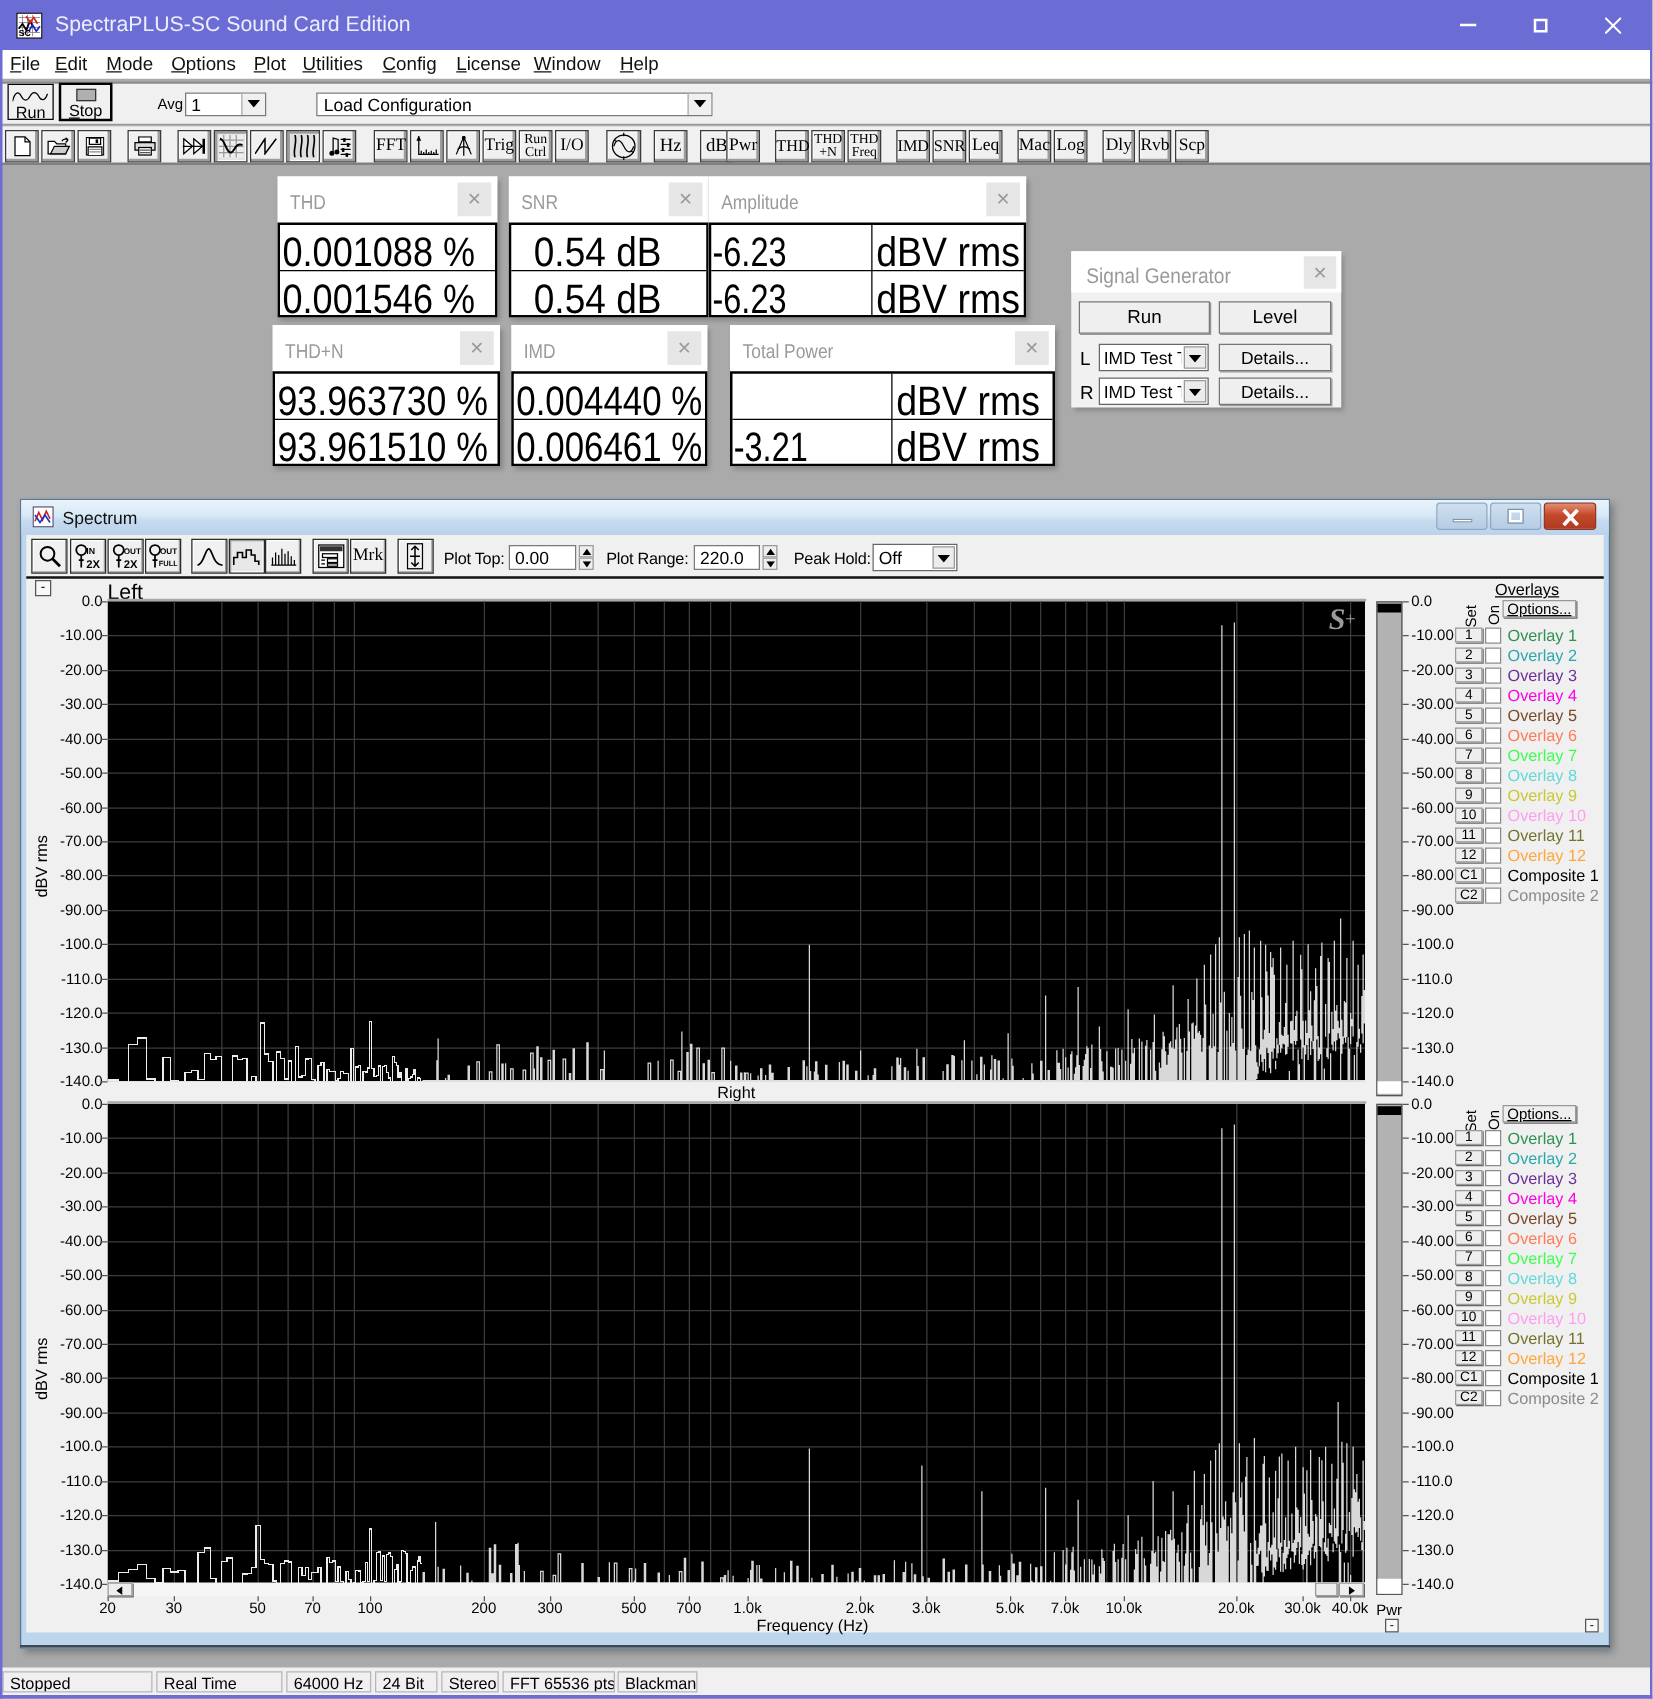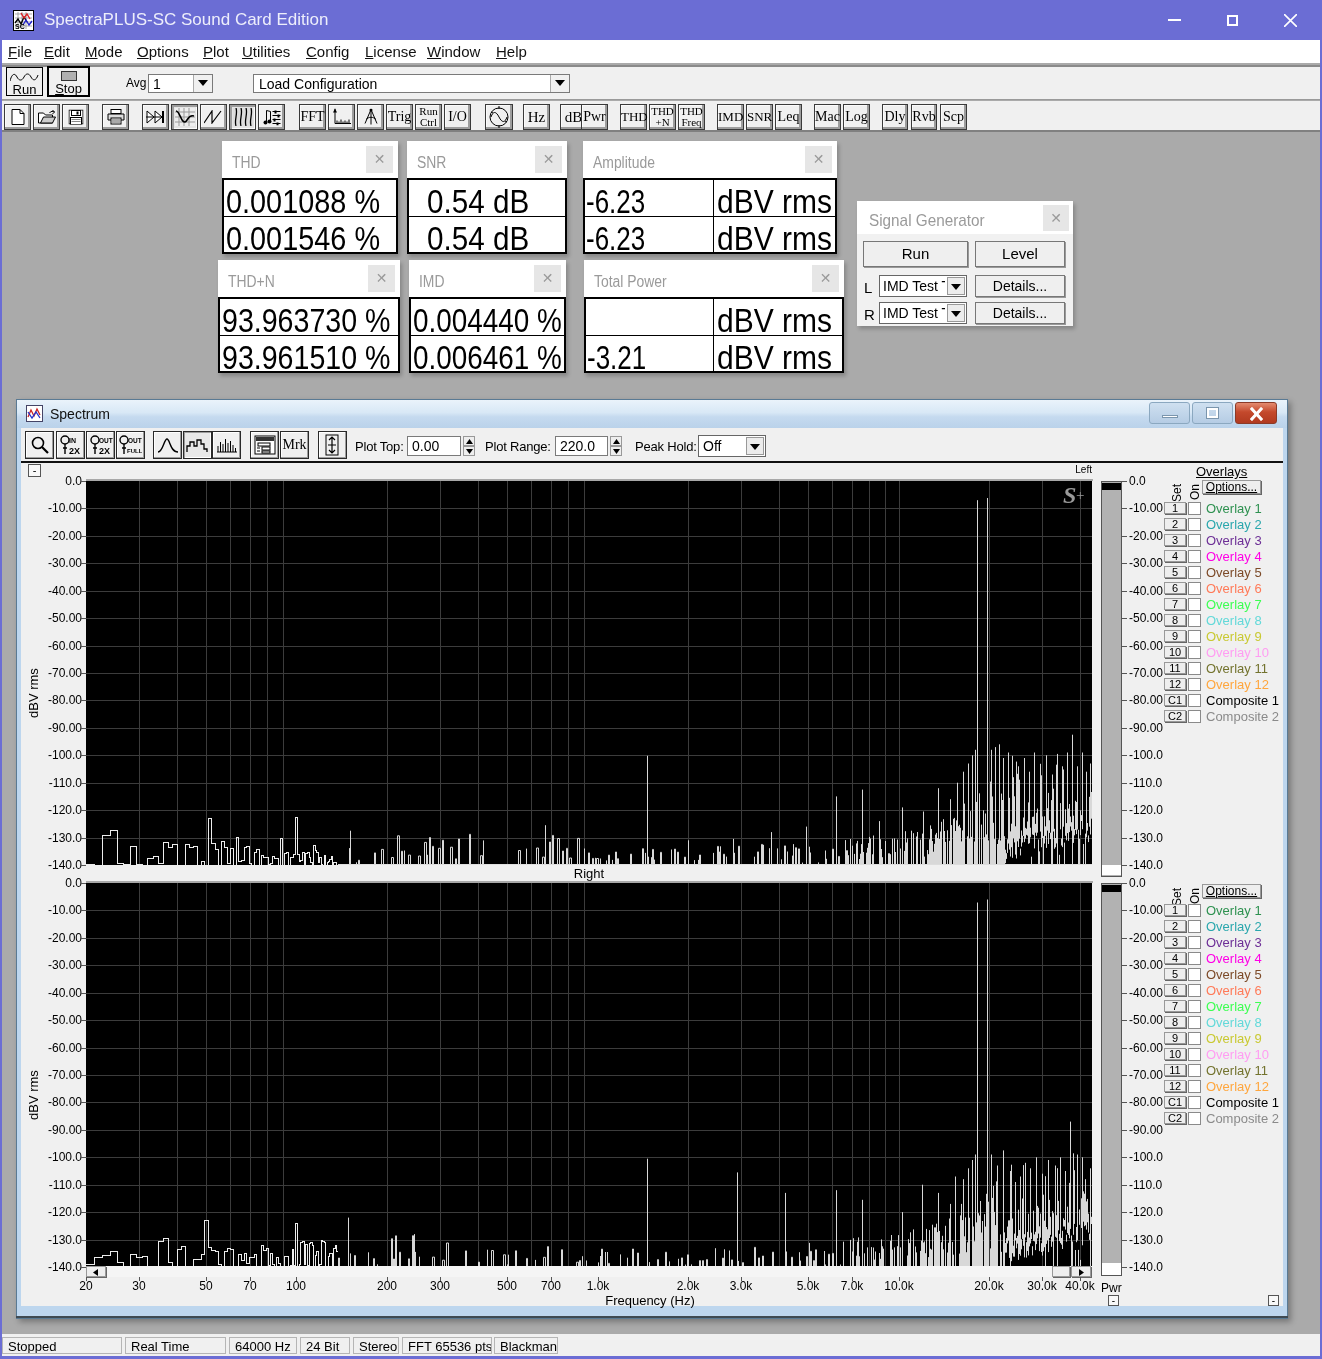--- a/index.html
+++ b/index.html
@@ -153,21 +153,21 @@
       <circle cx="3" cy="14" r="2" fill="#000"></circle>
       <circle cx="7" cy="13" r="2" fill="#000"></circle>
       <path d="M10 3H18M10 7H18M10 11H18M10 15H18" stroke="#000"></path>
       <rect x="12" y="2" width="2" height="3" fill="#000"></rect>
       <rect x="15" y="6" width="2" height="3" fill="#000"></rect>
       <rect x="11" y="10" width="2" height="3" fill="#000"></rect>
       <rect x="14" y="14" width="2" height="3" fill="#000"></rect>
     </svg>
   </div>
 <div class="btn3" style="left:299px;top:104px;width:27px;height:26px">
-    <div class="serif" style="position:absolute;left:0;top:50%;transform:translateY(-50%);width:100%;text-align:center;font-size:14px">FFT</div>
+    <div class="serif" style="position:absolute;left:0;top:50%;transform:translateY(-50%);width:100%;text-align:right;font-size:14px">FFT</div>
   </div>
 <div class="btn3" style="left:328px;top:104px;width:27px;height:26px">
     <svg style="position:absolute;left:50%;top:50%;transform:translate(-50%,-50%)" width="18" height="17" viewBox="0 0 18 17">
       <path d="M2 0V15H18" fill="none" stroke="#000"></path>
       <path d="M2 0L4 4H0Z" fill="#000"></path>
       <path d="M4 15V12M6 15V13M8 15V11M10 15V13M12 15V12M14 15V13M16 15V11" stroke="#000"></path>
     </svg>
   </div>
 <div class="btn3" style="left:357px;top:104px;width:27px;height:26px">
     <svg style="position:absolute;left:50%;top:50%;transform:translate(-50%,-50%)" width="16" height="17" viewBox="0 0 16 17">
@@ -245,21 +245,21 @@
   </div>
 <div class="panel" style="left:407px;top:141px;width:160px;height:113px">
     <div class="ptitle">SNR</div>
     <div class="pclose">✕</div>
     <div class="pvals">
       <div class="pv" style="top:4px"><span style="transform:scaleX(0.898);margin-left:18px">0.54 dB</span></div>
       <div style="position:absolute;left:0;top:36px;width:100%;height:1px;background:#000"></div>
       <div class="pv" style="top:41px"><span style="transform:scaleX(0.898);margin-left:18px">0.54 dB</span></div>
     </div>
   </div>
-<div class="panel" style="left:583px;top:141px;width:254px;height:113px">
+<div class="panel" style="left:567px;top:141px;width:254px;height:113px">
     <div class="ptitle">Amplitude</div>
     <div class="pclose">✕</div>
     <div class="pvals">
       <div class="pv" style="top:4px"><span style="transform:scaleX(0.787);margin-left:1px">-6.23</span></div>
       <div class="pv" style="top:4px;left:128px"><span style="transform:scaleX(0.909);margin-left:4px">dBV rms</span></div>
       <div style="position:absolute;left:0;top:36px;width:100%;height:1px;background:#000"></div>
       <div class="pv" style="top:41px"><span style="transform:scaleX(0.787);margin-left:1px">-6.23</span></div>
       <div class="pv" style="top:41px;left:128px"><span style="transform:scaleX(0.909);margin-left:4px">dBV rms</span></div>
       <div style="position:absolute;left:128px;top:0;width:1px;height:100%;background:#000"></div>
     </div>
@@ -438,21 +438,21 @@
 <div class="abs wlab" style="left:635px;top:439px">Peak Hold:</div>
 <div class="abs" style="left:698px;top:435px;width:68px;height:22px;background:#fff;border:1px solid #666">
  <div style="position:absolute;left:4px;top:2px;font-size:14px">Off</div>
  <div style="position:absolute;right:1px;top:1px;width:18px;height:18px;background:#ececec;border:1px solid #999">
       <svg style="position:absolute;left:3px;top:6px" width="10" height="6">
         <path d="M0 0H10L5 6Z" fill="#000"></path>
       </svg>
     </div>
 </div>
 <div class="abs" style="left:28px;top:464px;width:13px;height:13px;border:1px solid #555;background:#f8f8f8;font-size:11px;line-height:11px;text-align:center">-</div>
-<div class="abs" style="left:86px;top:464px;width:1006px;text-align:right;font-size:10px">Left</div>
+<div class="abs" style="left:86px;top:464px;width:1006px;text-align:left;font-size:17px">Left</div>
 <div class="abs" style="left:86px;top:866px;width:1006px;text-align:center;font-size:13px">Right</div>
 <div class="abs" style="left:86px;top:479px;width:1007px;height:2px;background:#a8a8a8"></div>
 <div class="abs" style="left:86px;top:881px;width:1007px;height:2px;background:#a8a8a8"></div>
 <svg style="position:absolute;left:86px;top:481px" width="1006" height="384" viewBox="86 481 1006 384">
 <rect x="86" y="481" width="1006" height="384" fill="#000"></rect>
 <path d="M139.5 481V865M177.5 481V865M206.5 481V865M230.5 481V865M250.5 481V865M267.5 481V865M283.5 481V865M387.5 481V865M440.5 481V865M478.5 481V865M507.5 481V865M531.5 481V865M551.5 481V865M568.5 481V865M584.5 481V865M688.5 481V865M741.5 481V865M779.5 481V865M808.5 481V865M832.5 481V865M852.5 481V865M869.5 481V865M885.5 481V865M899.5 481V865M989.5 481V865M1042.5 481V865M1080.5 481V865M86 508.5H1092M86 536.5H1092M86 563.5H1092M86 591.5H1092M86 618.5H1092M86 646.5H1092M86 673.5H1092M86 700.5H1092M86 728.5H1092M86 755.5H1092M86 783.5H1092M86 810.5H1092M86 838.5H1092" stroke="#3c3c3c" stroke-width="1" fill="none"></path>
 <text x="1063" y="503" fill="#9a9a9a" font-size="24" font-family="Liberation Serif, serif" font-style="italic" font-weight="bold">S</text>
     <text x="1076" y="500" fill="#9a9a9a" font-size="15" font-family="Liberation Serif, serif">+</text>
 <path d="M338 864.5H1092" stroke="#e0e0e0" stroke-width="1" fill="none"></path>
 <path d="M349.5 864.5V848.1M350.5 864.5V830.7M356.5 864.5V862.3M358.5 864.5V860.2H359.5V864.5M374.5 864.5V852.9H375.5V864.5M381.5 864.5V849.4H383.5V864.5M391.5 864.5V857.5H393.5V864.5M397.5 864.5V835.8H399.5V864.5M401.5 864.5V851.2H402.5V864.5M404.5 864.5V850.5M408.5 864.5V855.1H410.5V864.5M418.5 864.5V856.0H420.5V864.5M424.5 864.5V842.4H426.5V864.5M427.5 864.5V854.8M429.5 864.5V837.5H430.5V864.5M432.5 864.5V846.3H433.5V864.5M438.5 864.5V848.3H440.5V864.5M442.5 864.5V840.2H443.5V864.5M450.5 864.5V847.2H452.5V864.5M455.5 864.5V858.8H456.5V864.5M458.5 864.5V839.0H459.5V864.5M469.5 864.5V834.3H470.5V864.5M480.5 864.5V855.7H482.5V864.5M483.5 864.5V840.4M518.5 864.5V850.5H520.5V864.5M526.5 864.5V848.6M536.5 864.5V848.0H538.5V864.5M542.5 864.5V857.1H544.5V864.5M545.5 864.5V825.2M549.5 864.5V842.0H550.5V864.5M552.5 864.5V835.4H553.5V864.5M557.5 864.5V838.5H559.5V864.5M562.5 864.5V851.0H563.5V864.5M566.5 864.5V848.3H567.5V864.5M569.5 864.5V858.0H571.5V864.5M577.5 864.5V838.4H579.5V864.5M584.5 864.5V848.5M588.5 864.5V852.9H589.5V864.5M592.5 864.5V858.4H593.5V864.5M595.5 864.5V857.8M596.5 864.5V858.5H598.5V864.5M600.5 864.5V858.5M606.5 864.5V860.4M608.5 864.5V855.1H609.5V864.5M612.5 864.5V859.9M615.5 864.5V852.0H616.5V864.5M617.5 864.5V858.7H618.5V864.5M630.5 864.5V854.1H631.5V864.5M642.5 864.5V848.7H643.5V864.5M645.5 864.5V852.9M647.5 864.5V755.8M648.5 864.5V856.7M651.5 864.5V857.2M652.5 864.5V849.4H653.5V864.5M654.5 864.5V859.6M660.5 864.5V852.3H661.5V864.5M671.5 864.5V849.5M674.5 864.5V849.1H675.5V864.5M677.5 864.5V852.1H678.5V864.5M684.5 864.5V857.1H685.5V864.5M688.5 864.5V840.3M694.5 864.5V860.1M698.5 864.5V859.9M699.5 864.5V855.0H700.5V864.5M713.5 864.5V852.9M717.5 864.5V846.4H718.5V864.5M719.5 864.5V851.7M720.5 864.5V846.3M723.5 864.5V854.2H724.5V864.5M726.5 864.5V856.6M733.5 864.5V838.9M734.5 864.5V852.8M738.5 864.5V846.2H739.5V864.5M754.5 864.5V856.7M757.5 864.5V851.9H758.5V864.5M761.5 864.5V844.4H762.5V864.5M763.5 864.5V844.8M769.5 864.5V848.2M771.5 864.5V832.1M777.5 864.5V848.4M781.5 864.5V859.3M784.5 864.5V845.9H785.5V864.5M787.5 864.5V851.5M792.5 864.5V855.6M793.5 864.5V844.1M795.5 864.5V847.7H796.5V864.5M798.5 864.5V848.9H799.5V864.5M802.5 864.5V862.6M806.5 864.5V826.6M809.5 864.5V846.7M810.5 864.5V852.5M818.5 864.5V862.4M825.5 864.5V850.5M826.5 864.5V858.8M832.5 864.5V849.1H833.5V864.5M836.5 864.5V796.4M838.5 864.5V856.4H839.5V864.5M845.5 864.5V840.1M846.5 864.5V850.6H847.5V864.5M848.5 864.5V855.2M850.5 864.5V839.0M852.5 864.5V845.7M854.5 864.5V853.9M856.5 864.5V843.4M857.5 864.5V840.9M859.5 864.5V859.0M860.5 864.5V853.7M861.5 864.5V844.1M862.5 864.5V789.6M863.5 864.5V852.0M866.5 864.5V852.7M867.5 864.5V847.8M868.5 864.5V843.1M869.5 864.5V836.9M870.5 864.5V838.5M872.5 864.5V854.3M873.5 864.5V835.5M879.5 864.5V821.1M880.5 864.5V839.2M881.5 864.5V849.0M882.5 864.5V857.2M885.5 864.5V841.0M888.5 864.5V853.3M889.5 864.5V853.3M890.5 864.5V854.2M892.5 864.5V838.7M894.5 864.5V838.4M895.5 864.5V852.0M897.5 864.5V839.5M900.5 864.5V848.5M902.5 864.5V807.4M904.5 864.5V850.9M905.5 864.5V831.2M906.5 864.5V842.5M907.5 864.5V838.4M911.5 864.5V830.7M913.5 864.5V833.2M916.5 864.5V836.5M917.5 864.5V832.0M920.5 864.5V839.6M922.5 864.5V833.6M923.5 864.5V811.5M924.5 864.5V856.6M927.5 864.5V850.0M928.5 864.5V854.2M929.5 864.5V839.3M930.5 864.5V825.4M931.5 864.5V828.9M932.5 864.5V841.0M933.5 864.5V851.7M934.5 864.5V843.8M935.5 864.5V834.6M936.5 864.5V832.9M937.5 864.5V838.0M938.5 864.5V788.2M939.5 864.5V839.0M940.5 864.5V831.5M941.5 864.5V821.8M943.5 864.5V819.2M944.5 864.5V831.0M945.5 864.5V841.9M947.5 864.5V830.3M949.5 864.5V840.8M950.5 864.5V799.2M951.5 864.5V825.1M953.5 864.5V818.8M954.5 864.5V817.9M955.5 864.5V831.0M956.5 864.5V820.4M957.5 864.5V782.7M958.5 864.5V826.2M959.5 864.5V824.8M960.5 864.5V827.8M961.5 864.5V841.4M962.5 864.5V830.4M963.5 864.5V771.7M964.5 864.5V803.6M967.5 864.5V836.3M968.5 864.5V763.5M969.5 864.5V838.5M970.5 864.5V811.1M971.5 864.5V836.9M972.5 864.5V755.3M974.5 864.5V841.5M975.5 864.5V749.8M976.5 864.5V801.9M977.5 864.5V500.2M979.5 864.5V793.3M981.5 864.5V824.6M983.5 864.5V810.3M984.5 864.5V837.2M985.5 864.5V813.5M986.5 864.5V834.4M987.5 864.5V498.0M988.5 864.5V840.4M990.5 864.5V781.6M991.5 864.5V749.8M992.5 864.5V796.5M993.5 864.5V822.8M994.5 864.5V839.1M995.5 864.5V747.1M997.5 864.5V844.0M998.5 864.5V839.6M999.5 864.5V744.3M1000.5 864.5V840.5M1001.5 864.5V793.6M1002.5 864.5V800.0M1003.5 864.5V758.0M1004.5 864.5V836.2M1005.5 863.2V849.7M1006.5 858.9V853.2M1007.5 852.9V839.3M1008.5 843.5V752.5M1009.5 849.6V797.8M1010.5 856.5V831.4M1011.5 847.2V823.7M1012.5 857.8V755.8M1013.5 838.2V777.2M1014.5 842.4V796.3M1015.5 854.6V826.3M1016.5 858.5V761.6M1017.5 841.3V773.8M1018.5 847.0V766.3M1019.5 838.6V779.7M1020.5 855.4V848.6M1021.5 846.6V830.5M1022.5 842.5V835.7M1023.5 836.0V817.5M1024.5 842.1V758.0M1025.5 838.5V827.8M1026.5 834.9V828.7M1027.5 835.6V821.5M1028.5 843.8V802.4M1029.5 843.2V771.7M1030.5 837.3V827.7M1031.5 864.5V856.7M1032.5 834.5V816.9M1033.5 835.0V816.6M1034.5 848.4V752.5M1035.5 832.7V823.9M1036.5 835.8V812.8M1037.5 832.7V808.5M1038.5 864.5V839.5M1039.5 864.5V851.4M1040.5 831.6V763.8M1041.5 847.2V775.3M1042.5 838.0V816.5M1043.5 864.5V836.1M1044.5 843.5V816.3M1045.5 835.9V826.4M1046.5 847.9V755.3M1047.5 830.6V808.2M1048.5 844.0V792.9M1049.5 832.9V820.3M1050.5 839.1V832.7M1051.5 864.5V800.1M1052.5 864.5V774.5M1053.5 831.5V788.7M1054.5 848.8V828.8M1055.5 847.3V838.0M1056.5 843.4V764.7M1057.5 864.5V753.9M1059.5 864.5V854.8M1060.5 829.3V803.1M1061.5 845.5V838.5M1062.5 847.1V766.3M1063.5 826.7V769.5M1064.5 864.5V842.6M1065.5 835.8V809.3M1066.5 840.3V823.1M1067.5 833.1V752.5M1068.5 840.9V808.6M1069.5 832.1V804.0M1070.5 826.5V816.5M1071.5 830.7V822.2M1072.5 864.5V734.7M1073.5 842.9V815.7M1074.5 835.3V829.1M1075.5 830.1V800.8M1076.5 834.1V802.0M1077.5 829.5V766.3M1078.5 864.5V829.8M1079.5 864.5V838.9M1080.5 835.1V810.3M1081.5 821.0V815.1M1082.5 829.2V752.5M1083.5 864.5V844.0M1085.5 864.5V833.6M1086.5 837.3V771.7M1087.5 830.7V823.0M1088.5 842.1V835.4M1089.5 826.7V796.8M1090.5 834.5V763.5M1091.5 818.7V792.0" stroke="#d8d8d8" stroke-width="1" fill="none"></path>

